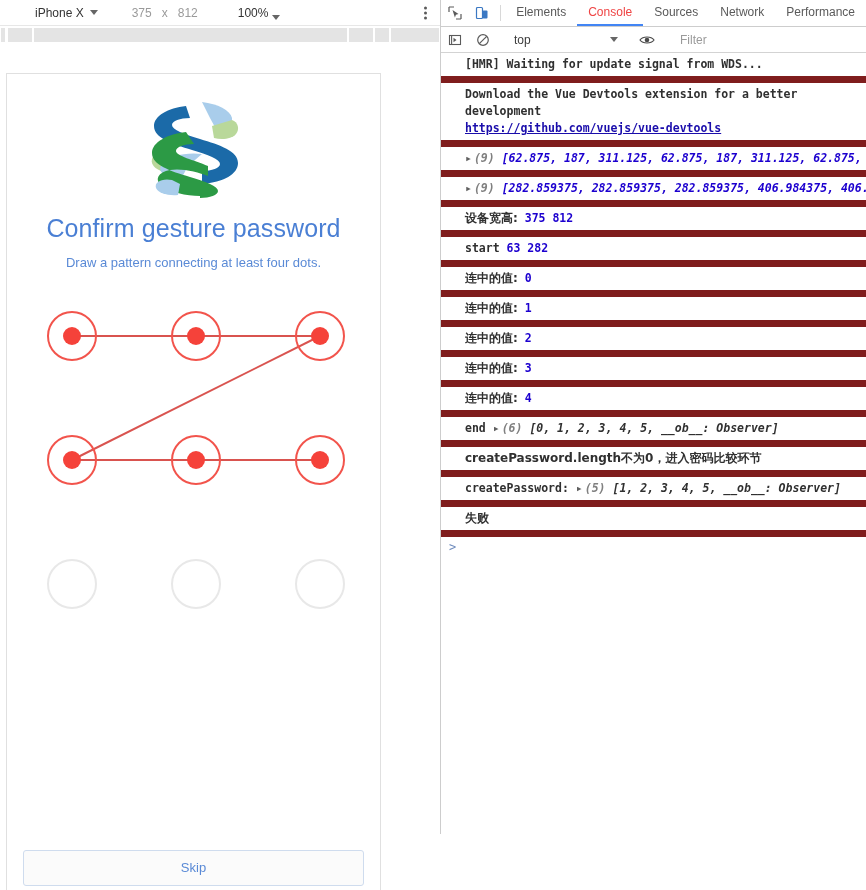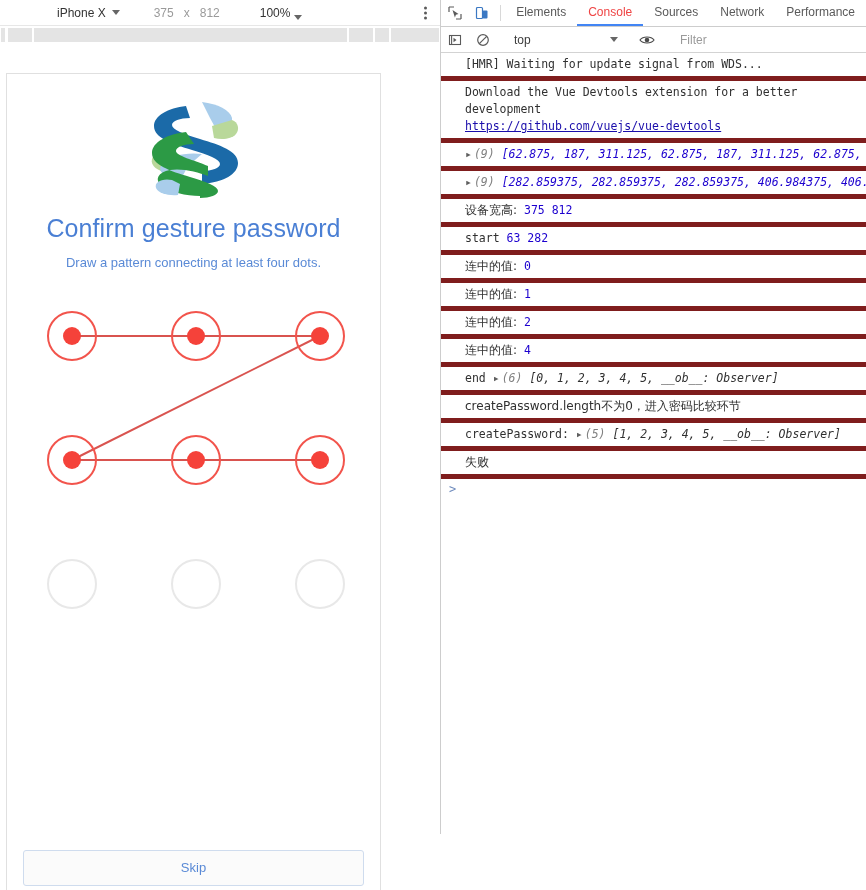--- a/index.html
+++ b/index.html
@@ -24,21 +24,21 @@
     height: 26px;
     background: #ffffff;
     border-bottom: 1px solid #e7e7e7;
     display: flex;
     align-items: center;
     font-size: 12px;
     color: #5a5a5a;
     position: relative;
   }
   #dt-device {
-    margin-left: 57px;
+    margin-left: 35px;
     display: flex; align-items: center; gap: 4px;
     color: #333; font-size: 12px;
   }
   .caret-down {
     width: 0; height: 0;
     border-left: 4px solid transparent;
     border-right: 4px solid transparent;
     border-top: 5px solid #666;
     display: inline-block;
     margin-left: 2px;
@@ -209,28 +209,29 @@
     padding-left: 10px;
     font-family: "Liberation Sans", sans-serif;
   }
 
   #console-body {
     flex: 1 1 auto;
     overflow: hidden;
     background: #ffffff;
   }
   .msg {
-    border-bottom: 5px solid #7f1d1d;
+    border-bottom: 7px solid #7f1d1d;
     padding: 3px 0 3px 24px;
     font-family: "DejaVu Sans Mono", monospace;
     font-size: 11.5px;
     line-height: 17px;
     color: #303030;
     white-space: nowrap;
     overflow: hidden;
+    font-weight: bold;
   }
   .msg.twoline { white-space: normal; }
   .msg .lnk { color: #1a0dab; text-decoration: underline; }
   .msg .num { color: #1c00cf; }
   .msg .arr { color: #5f5f5f; margin-right: 2px; }
   .msg .cnt { color: #808080; font-style: italic; }
   .msg .vnum { color: #1c00cf; font-style: italic; }
   .msg .obs { color: #303030; font-style: italic; }
   .msg .cjk { font-family: "DejaVu Sans", sans-serif; font-size: 12px; }
   #prompt-row {
@@ -410,20 +411,24 @@
       <div class="msg">
         <span class="cjk">连中的值:</span>
         <span class="num">1</span>
       </div>
       <div class="msg">
         <span class="cjk">连中的值:</span>
         <span class="num">2</span>
       </div>
       <div class="msg">
         <span class="cjk">连中的值:</span>
+        <span class="num">3</span>
+      </div>
+      <div class="msg">
+        <span class="cjk">连中的值:</span>
         <span class="num">4</span>
       </div>
 
       <div class="msg">
         <span>end</span>
         <span class="arr">▸</span><span class="cnt">(6)</span>
         <span class="obs">[0, 1, 2, 3, 4, 5, __ob__: Observer]</span>
       </div>
 
       <div class="msg">

